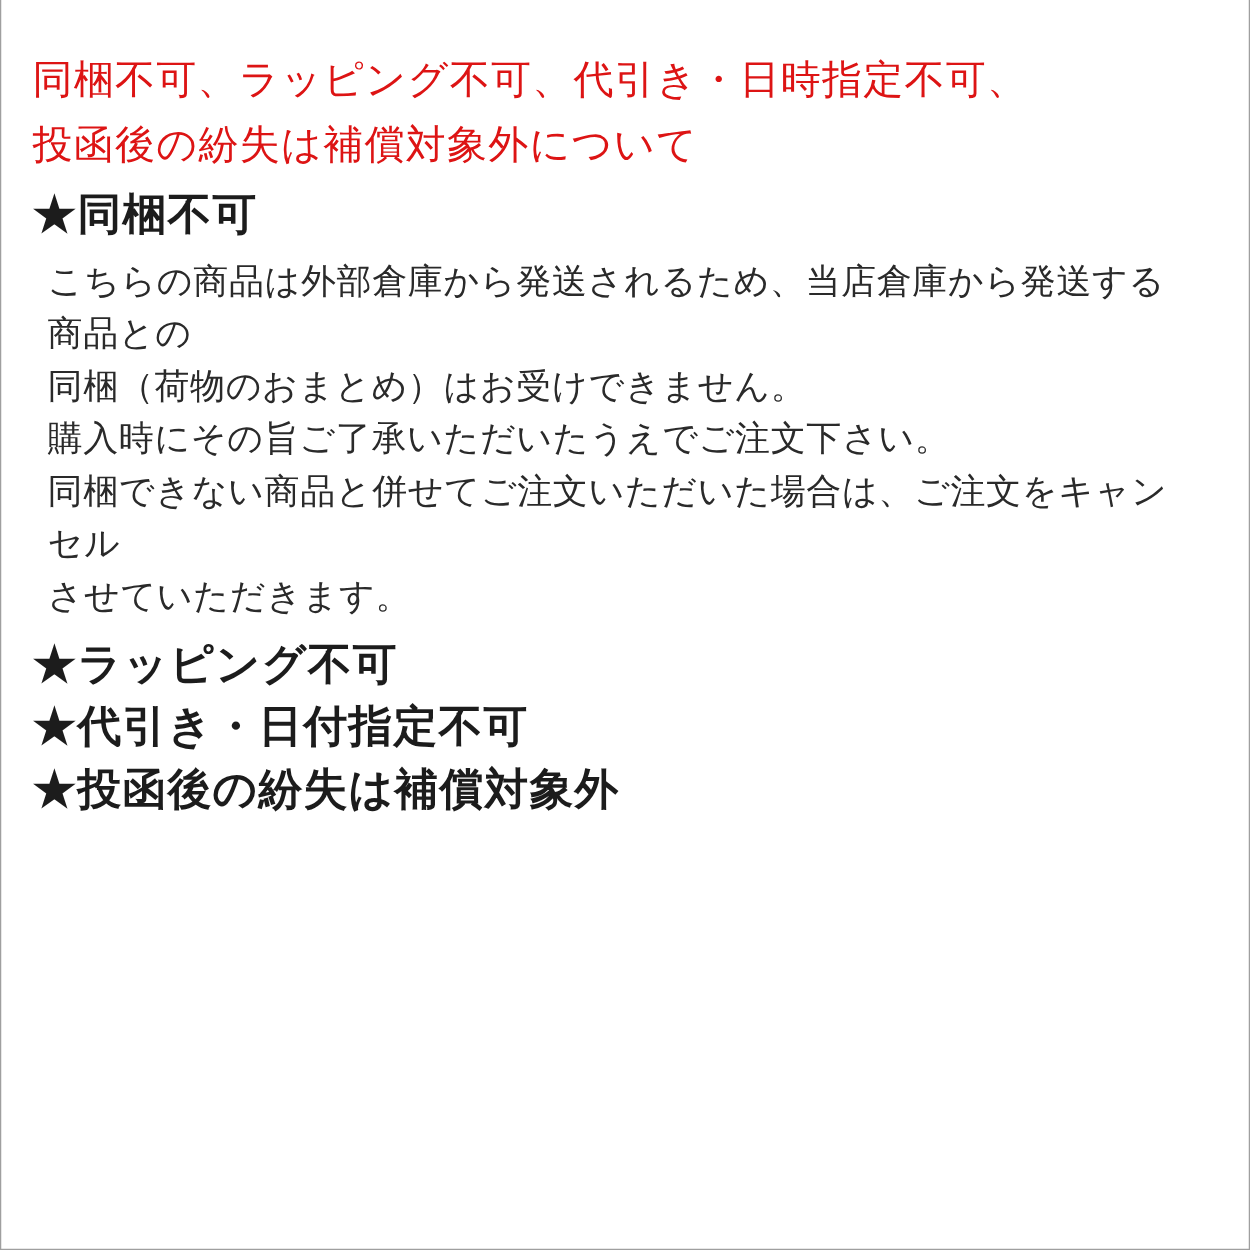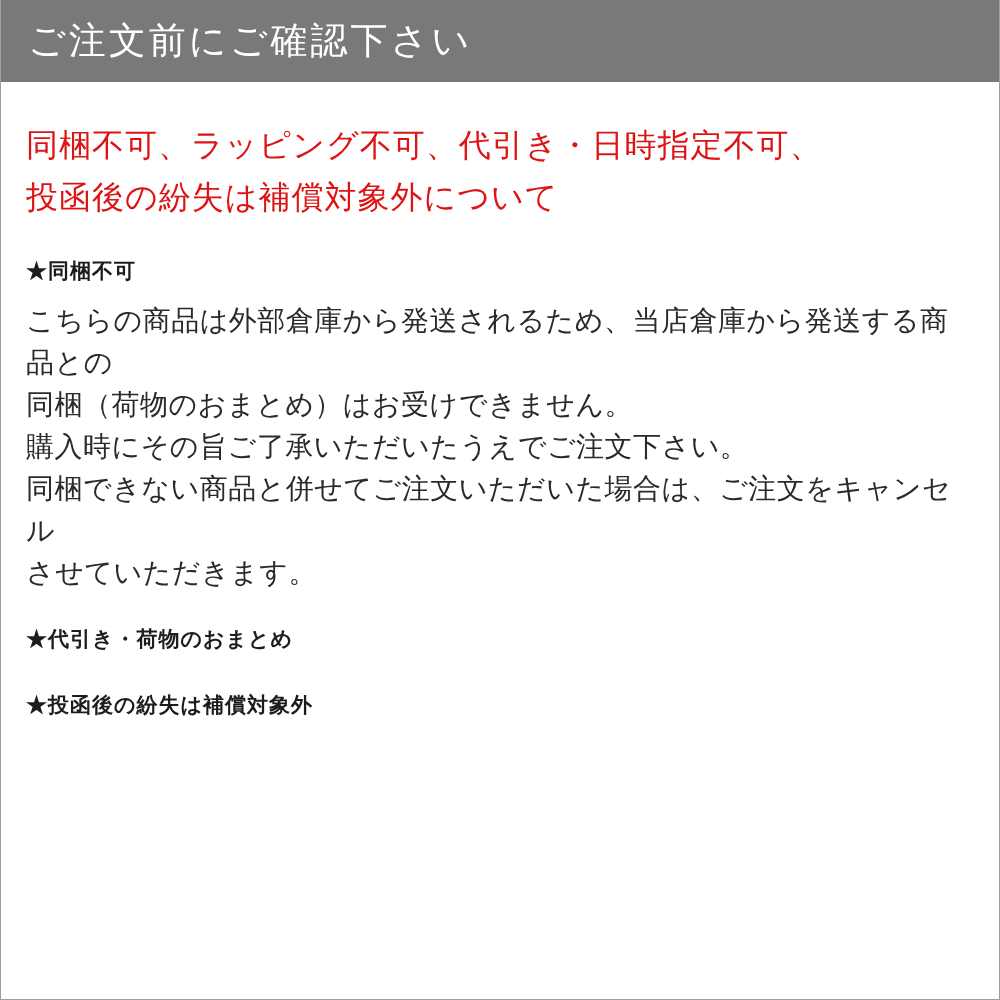--- a/index.html
+++ b/index.html
@@ -42,65 +42,63 @@
   .intro-warning {
     margin: 40px 0 0 0;
     color: #dd1414;
     font-family: Liberation Mono, monospace;
     font-size: 32px;
     line-height: 52px;
     letter-spacing: 1px;
     white-space: pre-line;
   }
   .section-heading {
-    margin: 24px 0 8px 0;
+    margin: 7px 0 8px 0;
     color: #1c1c1c;
-    font-size: 21px;
+    font-size: 35px;
     font-weight: bold;
     line-height: 42px;
     letter-spacing: 1px;
     white-space: pre-line;
   }
   .section-body {
-    margin: 0;
+    margin: 12px;
     color: #2a2a2a;
     font-size: 28px;
     line-height: 42px;
     letter-spacing: 0.5px;
     white-space: pre-line;
   }
 </style>
 </head>
 <body>
 
 <div class="page">
 
-  <div class="header-bar">
-    <div class="header-title">ご注文前にご確認下さい</div>
-  </div>
 
   <div class="content">
 
     <p class="intro-warning">同梱不可、ラッピング不可、代引き・日時指定不可、
 投函後の紛失は補償対象外について</p>
 
     <section>
       <h2 class="section-heading">★同梱不可</h2>
       <p class="section-body">こちらの商品は外部倉庫から発送されるため、当店倉庫から発送する商品との
 同梱（荷物のおまとめ）はお受けできません。
 購入時にその旨ご了承いただいたうえでご注文下さい。
 同梱できない商品と併せてご注文いただいた場合は、ご注文をキャンセル
 させていただきます。</p>
     </section>
 
     <section>
+      <h2 class="section-heading">★ラッピング不可</h2>
     </section>
 
     <section>
-      <h2 class="section-heading">★代引き・荷物のおまとめ</h2>
+      <h2 class="section-heading">★代引き・日付指定不可</h2>
     </section>
 
     <section>
       <h2 class="section-heading">★投函後の紛失は補償対象外</h2>
 
     </section>
 
   </div>
 </div>
 

